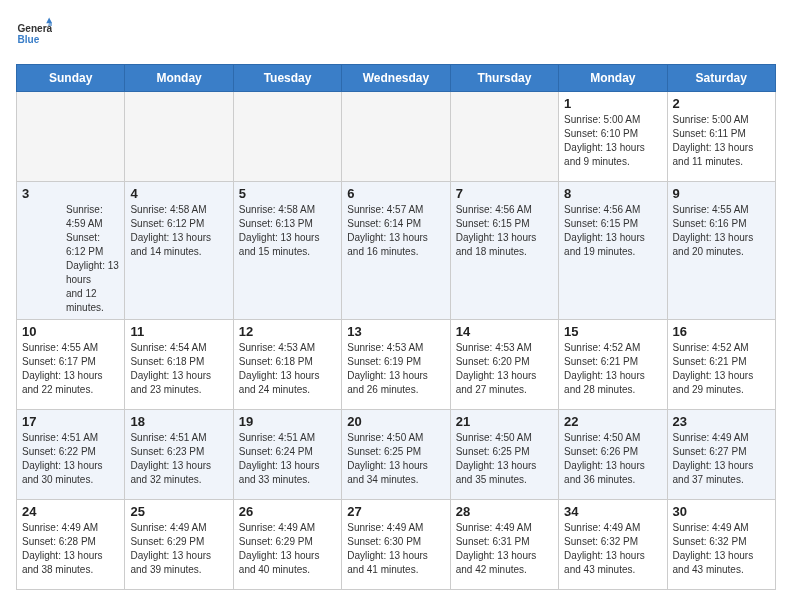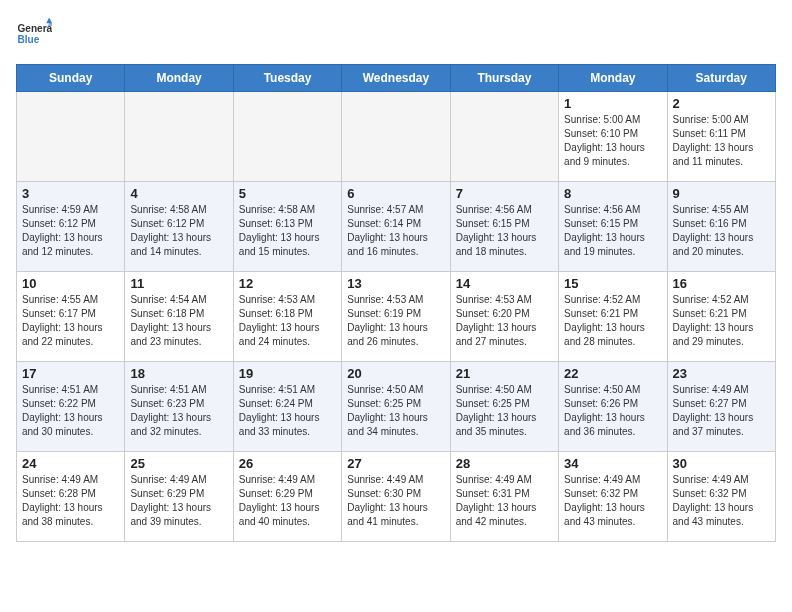--- a/index.html
+++ b/index.html
@@ -137,21 +137,21 @@
           <div class="day-num">2</div>
           <div class="day-info" style="white-space: pre-line;">Sunrise: 5:00 AM
 Sunset: 6:11 PM
 Daylight: 13 hours
 and 11 minutes.</div>
         </td>
       </tr>
       <tr class="row-shade">
         <td class="has-day">
           <div class="day-num">3</div>
-          <div class="day-info" style="white-space: pre-line;">Sunrise: 4:59 AM
+          <div class="day-info" style="white-space: pre-line; margin-left: 44px;">Sunrise: 4:59 AM
 Sunset: 6:12 PM
 Daylight: 13 hours
 and 12 minutes.</div>
         </td>
         <td class="has-day">
           <div class="day-num">4</div>
           <div class="day-info" style="white-space: pre-line;">Sunrise: 4:58 AM
 Sunset: 6:12 PM
 Daylight: 13 hours
 and 14 minutes.</div>

